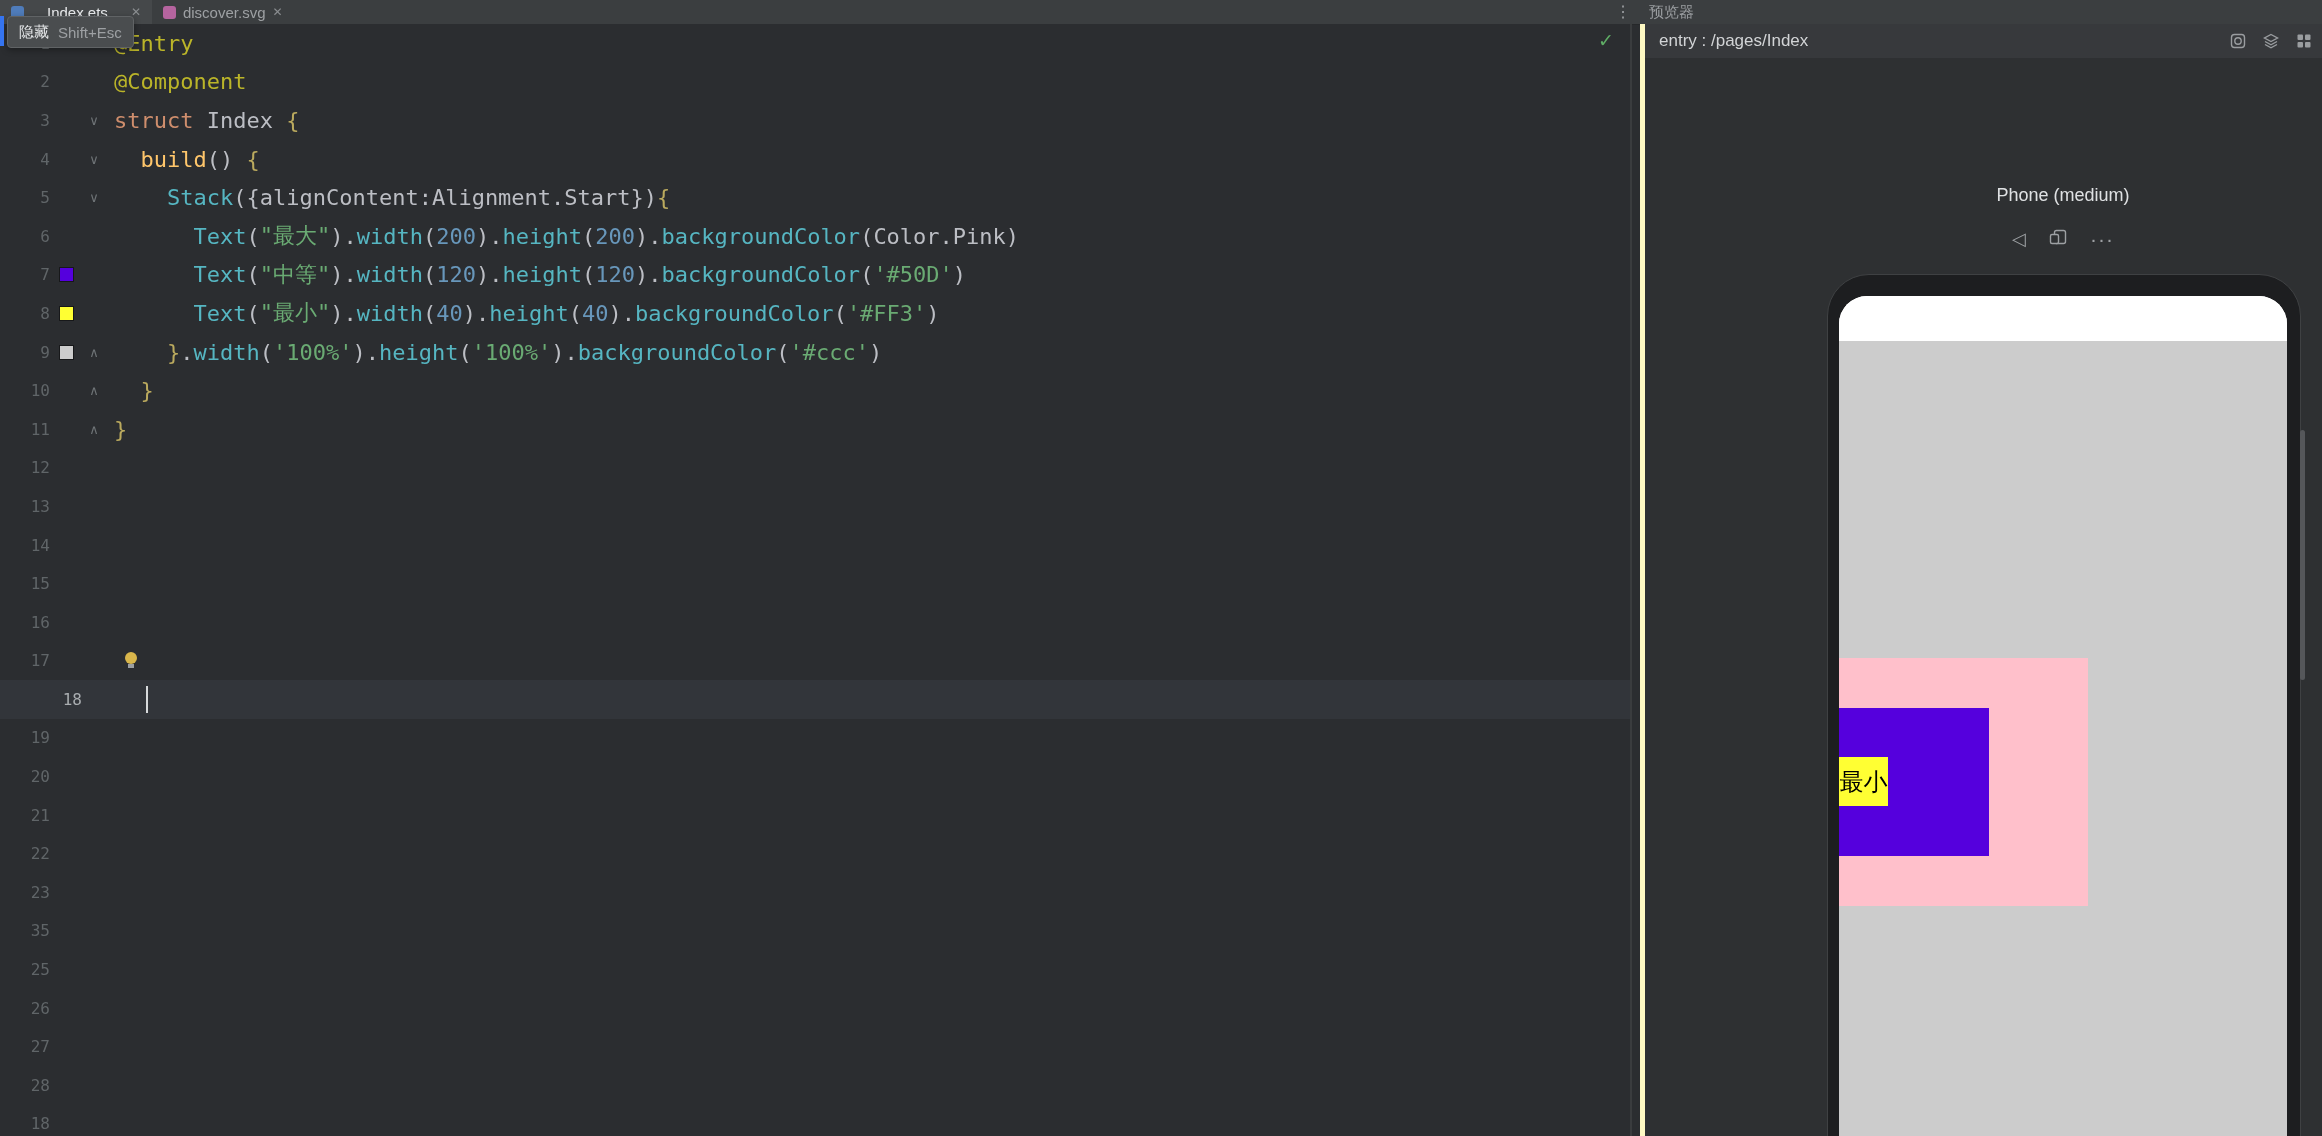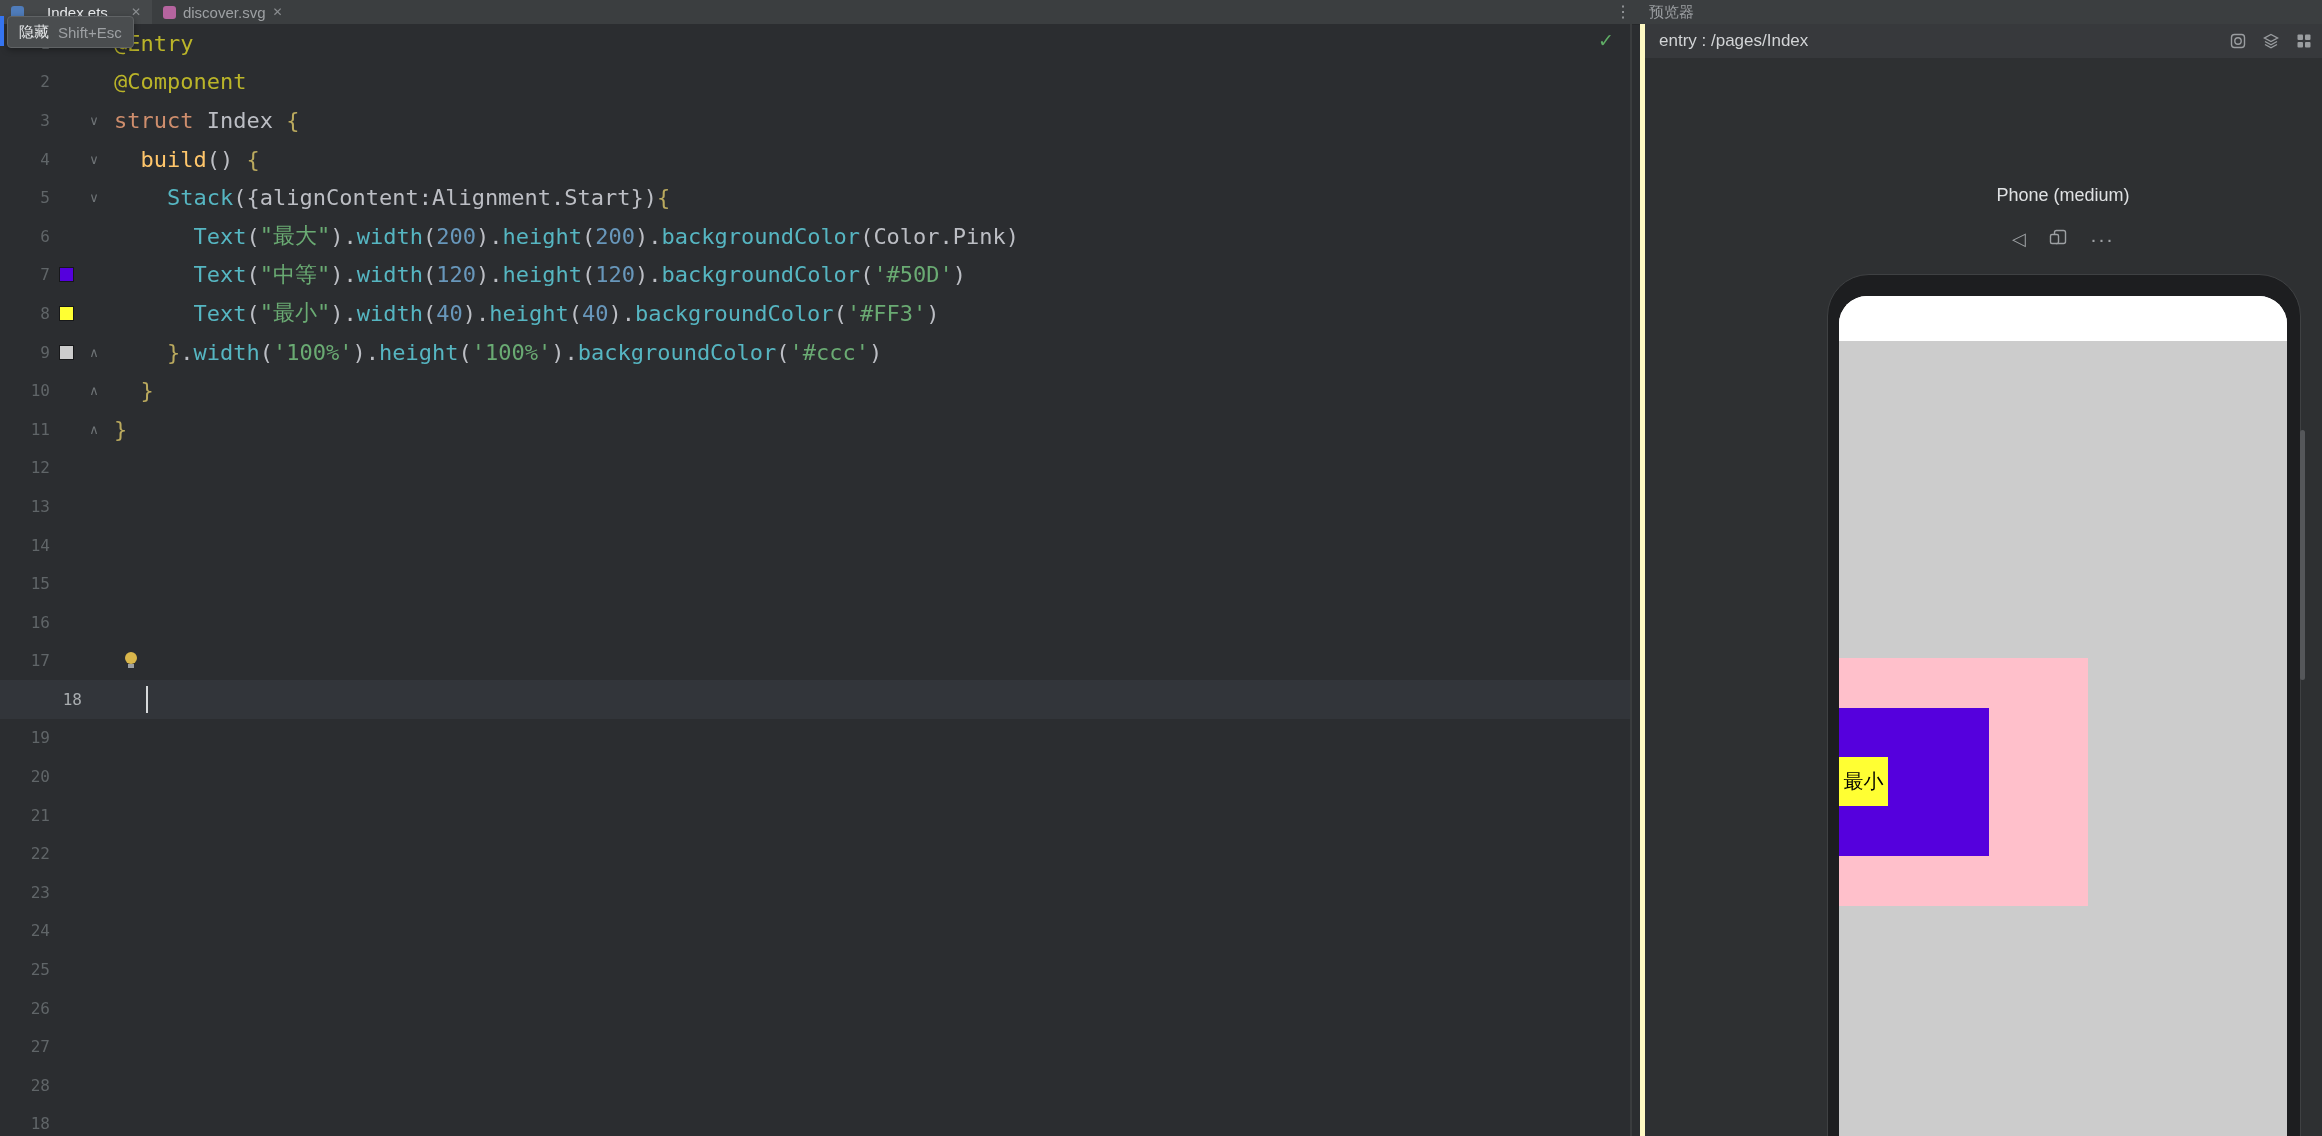--- a/index.html
+++ b/index.html
@@ -61,21 +61,21 @@
   .phone{position:absolute;left:182px;top:216px;width:472px;height:862px;background:#1d1e20;
          border:1px solid #3f4143;border-radius:42px 42px 0 0;}
   .screen{position:absolute;left:11px;top:21px;width:448px;height:840px;background:#ffffff;
           border-radius:28px 28px 0 0;overflow:hidden;}
   .statusbar{position:absolute;left:0;top:0;right:0;height:45px;}
   .page{position:absolute;left:0;top:45px;right:0;bottom:0;}
   .box{position:absolute;left:0;}
   .box.pink{top:317px;width:249px;height:248px;}
   .box.purple{top:367px;width:150px;height:148px;}
   .box.yellow{top:416px;width:49px;height:49px;display:flex;align-items:center;justify-content:center;
-              color:#000;font-size:20px;font-family:"DejaVu Sans","Liberation Sans",sans-serif;}
+              color:#000;font-size:24px;font-family:"DejaVu Sans","Liberation Sans",sans-serif;}
   .side-btn{position:absolute;left:655px;top:372px;width:5px;height:250px;background:#55575a;border-radius:3px;}
 
   
   .blue-sliver{position:absolute;left:0;top:16px;width:4px;height:30px;background:#3574F0;z-index:6;}
   .tooltip{position:absolute;left:7px;top:16px;height:30px;display:flex;align-items:center;gap:9px;
            padding:0 11px;background:#4a4d4f;border:1px solid #606365;border-radius:4px;
            font-size:15px;z-index:5;box-shadow:0 2px 6px rgba(0,0,0,.35);}
   .tt-label{color:#e6e8ea;}
   .tt-key{color:#9da0a3;}
 </style>
@@ -117,21 +117,21 @@
         <div class="row"><span class="ln">14</span><span class="slot-sw"></span><span class="slot-fd"></span><span class="codecell"></span></div>
         <div class="row"><span class="ln">15</span><span class="slot-sw"></span><span class="slot-fd"></span><span class="codecell"></span></div>
         <div class="row"><span class="ln">16</span><span class="slot-sw"></span><span class="slot-fd"></span><span class="codecell"></span></div>
         <div class="row"><span class="ln">17</span><span class="slot-sw"></span><span class="slot-fd"></span><span class="codecell"><span class="bulb"></span></span></div>
         <div class="row current"><span class="ln">18</span><span class="slot-sw"></span><span class="slot-fd"></span><span class="codecell"><span class="caret"></span></span></div>
         <div class="row"><span class="ln">19</span><span class="slot-sw"></span><span class="slot-fd"></span><span class="codecell"></span></div>
         <div class="row"><span class="ln">20</span><span class="slot-sw"></span><span class="slot-fd"></span><span class="codecell"></span></div>
         <div class="row"><span class="ln">21</span><span class="slot-sw"></span><span class="slot-fd"></span><span class="codecell"></span></div>
         <div class="row"><span class="ln">22</span><span class="slot-sw"></span><span class="slot-fd"></span><span class="codecell"></span></div>
         <div class="row"><span class="ln">23</span><span class="slot-sw"></span><span class="slot-fd"></span><span class="codecell"></span></div>
-        <div class="row"><span class="ln">24</span><span class="slot-sw"></span><span class="slot-fd"></span><span class="codecell"></span></div>
+        <div class="row"><span class="ln">35</span><span class="slot-sw"></span><span class="slot-fd"></span><span class="codecell"></span></div>
         <div class="row"><span class="ln">25</span><span class="slot-sw"></span><span class="slot-fd"></span><span class="codecell"></span></div>
         <div class="row"><span class="ln">26</span><span class="slot-sw"></span><span class="slot-fd"></span><span class="codecell"></span></div>
         <div class="row"><span class="ln">27</span><span class="slot-sw"></span><span class="slot-fd"></span><span class="codecell"></span></div>
         <div class="row"><span class="ln">28</span><span class="slot-sw"></span><span class="slot-fd"></span><span class="codecell"></span></div>
         <div class="row"><span class="ln">18</span><span class="slot-sw"></span><span class="slot-fd"></span><span class="codecell"></span></div>
       </div>
     <div class="check">✓</div>
   </div>
   <div class="divider"></div>
 

